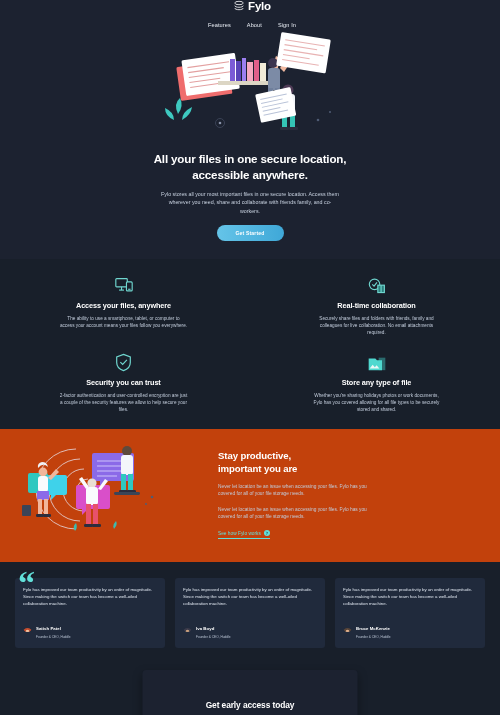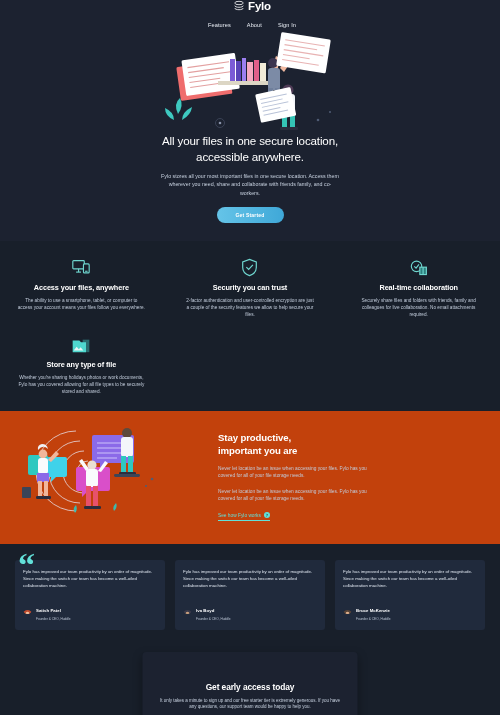--- a/index.html
+++ b/index.html
@@ -25,39 +25,39 @@
   .logo-mark { width: 12px; height: 12px; display:block; }
   .logo-text { font-size: 11.5px; font-weight: 700; letter-spacing: -.2px; color:#fff; }
   .nav { display: flex; gap: 16px; }
   .nav a { color: #e9eef5; font-size: 5.6px; text-decoration: none; letter-spacing:.1px; }
 
   
   .hero { background:#1C2230; padding: 0 0 18px; text-align:center; }
   .hero-art { height: 105px; position: relative; overflow:hidden; }
   .hero-art svg { position:absolute; left:50%; top:0; transform: translateX(-50%); }
   .hero h1 {
-    font-size: 11.6px; line-height: 16px; font-weight: 400;
-    letter-spacing:-.15px; margin: 0 auto 0; max-width: 260px;
+    font-size: 11.6px; line-height: 16px; font-weight: 700;
+    letter-spacing:-.15px; margin: 18px auto 0; max-width: 260px;
   }
   .hero p {
     font-size: 5.3px; line-height: 8.4px; color:#c8d2e0;
     max-width: 182px; margin: 7px auto 0;
   }
   .btn-primary {
     display:inline-block; margin-top: 10px;
     background: linear-gradient(90deg,#65c4e8,#3fa8d8);
     color:#fff; font-size:5px; font-weight:700;
     padding: 5px 0; width: 67px; border-radius: 11px;
     border:none; cursor:pointer; letter-spacing:.2px;
   }
 
   
   .features {
     background:#181F2A; padding: 14px 14px 16px;
-    display:grid; grid-template-columns: 1fr 1fr 1fr;
+    display:grid; grid-template-columns: 1fr 1fr;
     column-gap: 34px; row-gap: 14px;
   }
   .feature { text-align:center; }
   .feature .ficon { height: 22px; display:flex; align-items:flex-end; justify-content:center; margin-bottom:6px;}
   .feature h3 { font-size: 7.3px; font-weight:700; letter-spacing:-.1px; }
   .feature p { font-size:4.7px; line-height:7px; color:#c2ccdb; margin:5px auto 0; max-width:128px;}
 
   
   .productive {
     background:#c2410c; padding: 8px 18px 16px;
@@ -238,40 +238,40 @@
             <line x1="9" y1="12" x2="9" y2="16"></line>
           <rect x="15" y="6" width="7" height="11" rx="1.2" fill="#181F2A"></rect>
           <line x1="17" y1="15" x2="20" y2="15"></line>
         </svg>
       </div>
       <h3>Access your files, anywhere</h3>
       <p>The ability to use a smartphone, tablet, or computer to access your account means your files follow you everywhere.</p>
     </div>
     <div class="feature">
       <div class="ficon">
-        <svg width="17" height="19" viewBox="0 0 20 22" fill="none" stroke="#6fd6cf" stroke-width="1.4">
-          <path d="M10 1.5 L18 4.5 V11 c0 5.2 -4 8.3 -8 9.6 C6 19.3 2 16.2 2 11 V4.5 Z"></path>
-          <polyline points="6.3,10.6 9,13.2 14,7.8"></polyline>
-        </svg>
-      </div>
-      <h3>Security you can trust</h3>
-      <p>2-factor authentication and user-controlled encryption are just a couple of the security features we allow to help secure your files.</p>
-    </div>
-    <div class="feature">
-      <div class="ficon">
         <svg width="20" height="18" viewBox="0 0 24 22" fill="none" stroke="#6fd6cf" stroke-width="1.4">
           <circle cx="9" cy="9" r="6.4"></circle>
           <polyline points="6.2,9 8.4,11.2 12,6.6"></polyline>
           <rect x="13" y="10" width="8" height="9" fill="#2c7f7d" stroke="none"></rect>
           <rect x="13" y="10" width="8" height="9"></rect>
           <line x1="17" y1="10" x2="17" y2="19"></line>
         </svg>
       </div>
       <h3>Real-time collaboration</h3>
       <p>Securely share files and folders with friends, family and colleagues for live collaboration. No email attachments required.</p>
+    </div>
+    <div class="feature">
+      <div class="ficon">
+        <svg width="17" height="19" viewBox="0 0 20 22" fill="none" stroke="#6fd6cf" stroke-width="1.4">
+          <path d="M10 1.5 L18 4.5 V11 c0 5.2 -4 8.3 -8 9.6 C6 19.3 2 16.2 2 11 V4.5 Z"></path>
+          <polyline points="6.3,10.6 9,13.2 14,7.8"></polyline>
+        </svg>
+      </div>
+      <h3>Security you can trust</h3>
+      <p>2-factor authentication and user-controlled encryption are just a couple of the security features we allow to help secure your files.</p>
     </div>
     <div class="feature">
       <div class="ficon">
         <svg width="20" height="17" viewBox="0 0 24 20" fill="none">
           <path d="M14 3 h8 v15 h-8 z" fill="#2a6b6e"></path>
           <path d="M2 4 h8 l2 2.2 h6 V18 H2 Z" fill="#4fd8cf"></path>
           <path d="M3.2 16 l3.6 -4.4 2.6 2.8 2.2 -2.4 3.2 4 z" fill="#eaf7f6"></path>
         </svg>
       </div>
       <h3>Store any type of file</h3>

